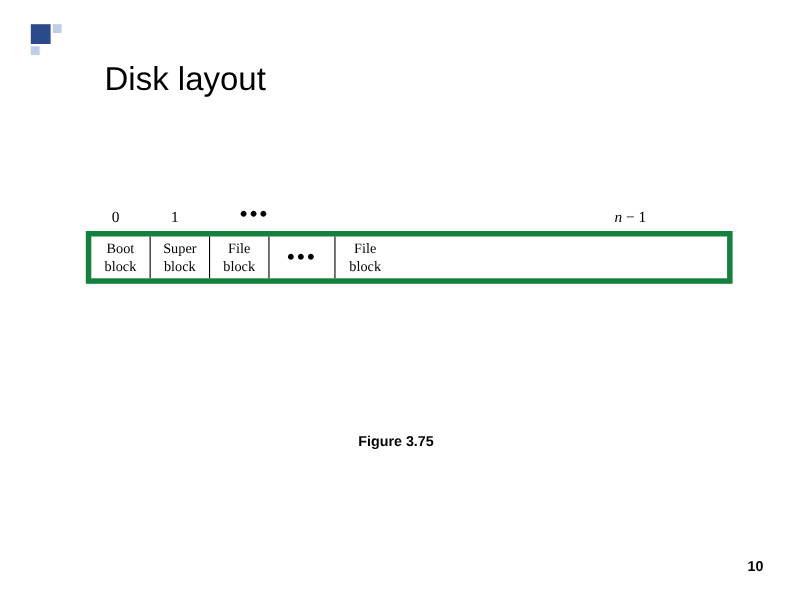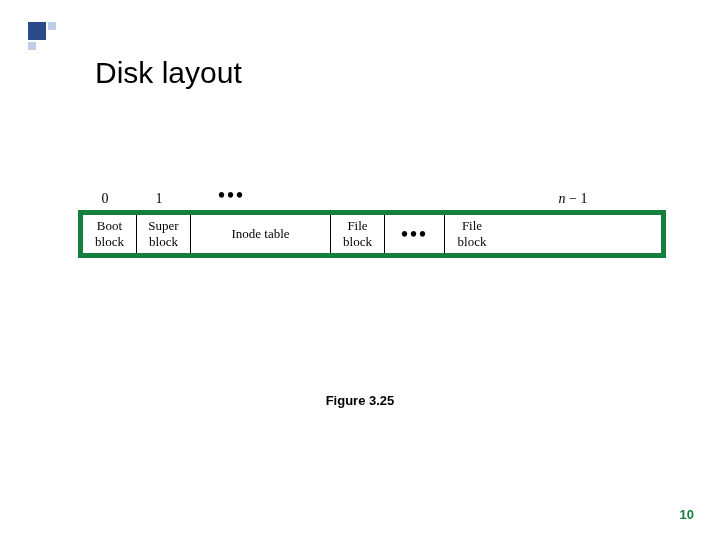--- a/index.html
+++ b/index.html
@@ -106,21 +106,21 @@
       font-size: 13px;
       font-weight: bold;
       color: #000;
     }
     .pagenum {
       position: absolute;
       bottom: 18px;
       right: 26px;
       font-size: 13px;
       font-weight: bold;
-      color: #15803d;
+      color: #000000;
     }
     .italic { font-style: italic; }
   </style>
 </head>
 <body>
 
 <div class="bullet-deco">
   <div class="big"></div>
   <div class="small1"></div>
   <div class="small2"></div>
@@ -134,22 +134,21 @@
     <div class="w-super">1</div>
     <div class="w-bitmap dots" style="text-align:left;padding-left:32px;">•••</div>
     <div class="w-inode"></div>
     <div class="w-file1"></div>
     <div class="w-dots2"></div>
     <div class="w-file2"><span class="italic">n</span><span> − 1</span></div>
   </div>
   <div class="blocks-row">
     <div class="cell w-boot">Boot block</div>
     <div class="cell w-super">Super block</div>
-    <div class="cell w-inode">Inode table</div>
     <div class="cell w-file1">File block</div>
     <div class="cell w-dots2 dots">•••</div>
     <div class="cell w-file2">File block</div>
   </div>
 </div>
 
-<div class="caption">Figure 3.25</div>
+<div class="caption">Figure 3.75</div>
 
 <div class="pagenum">10</div>
 
 </body></html>

